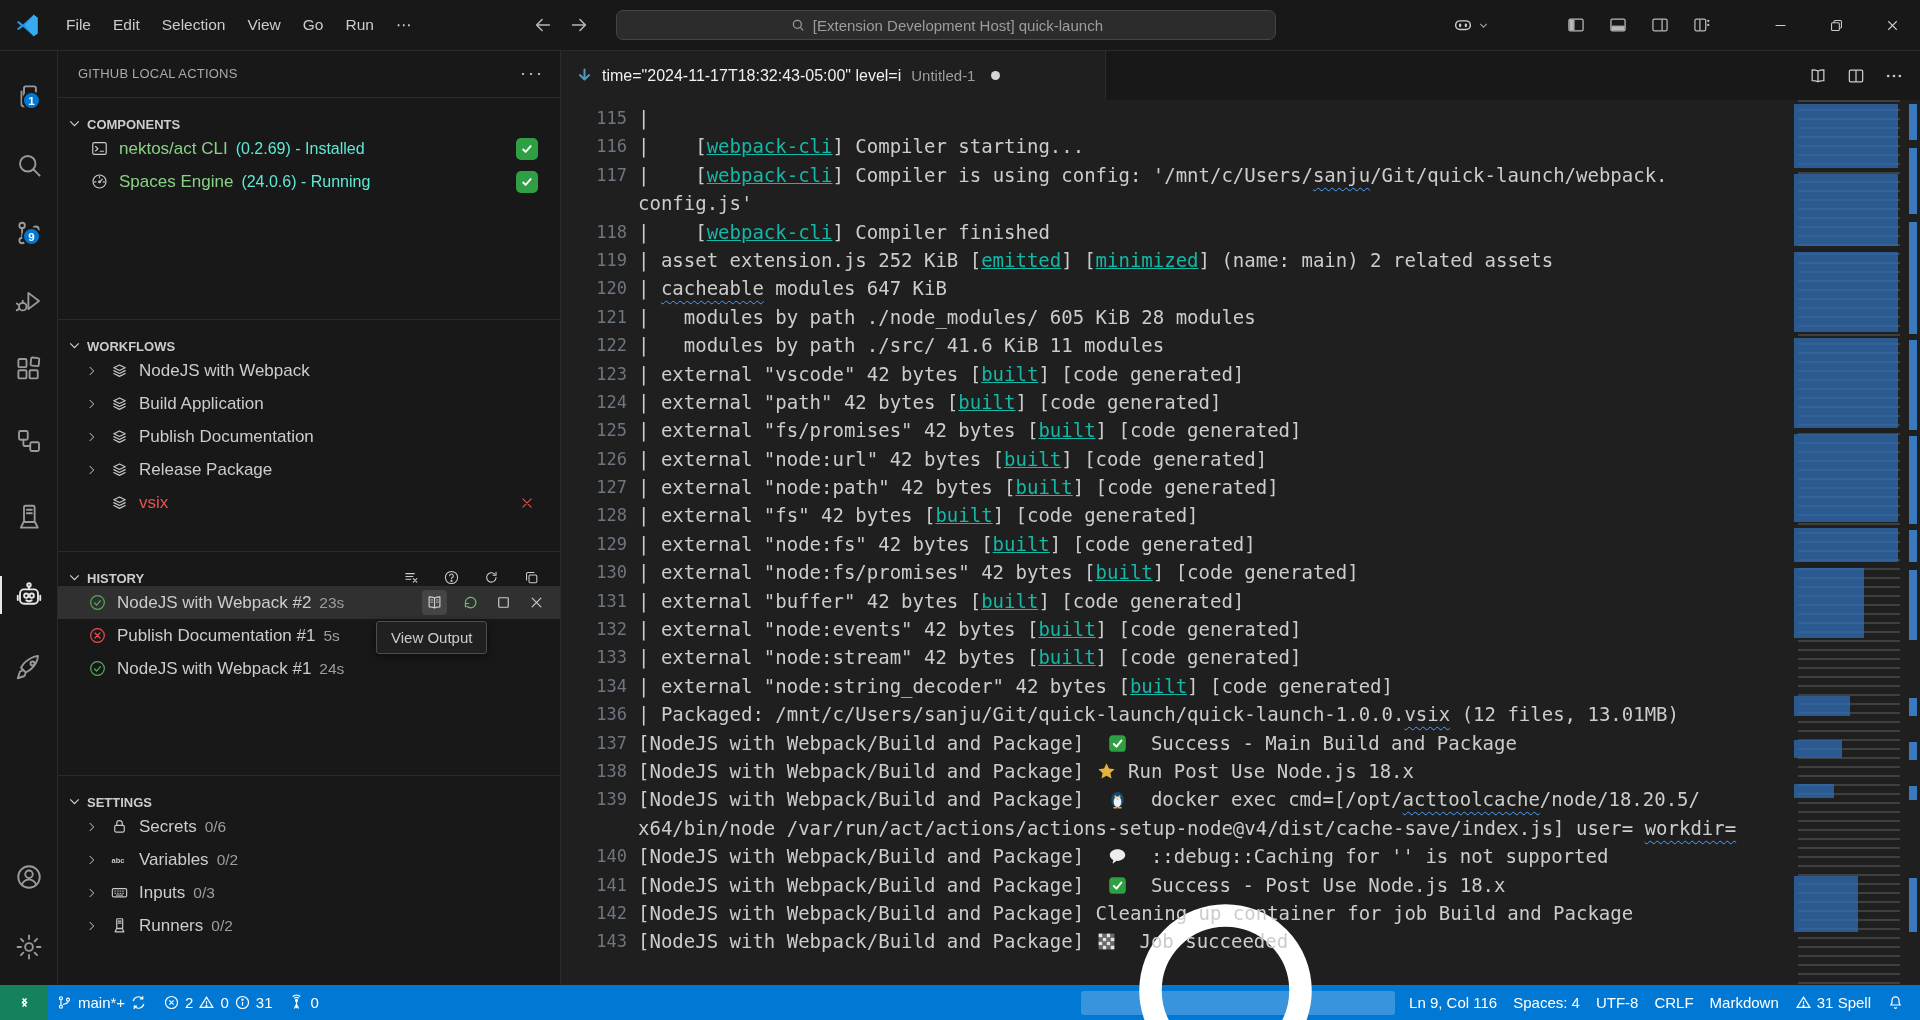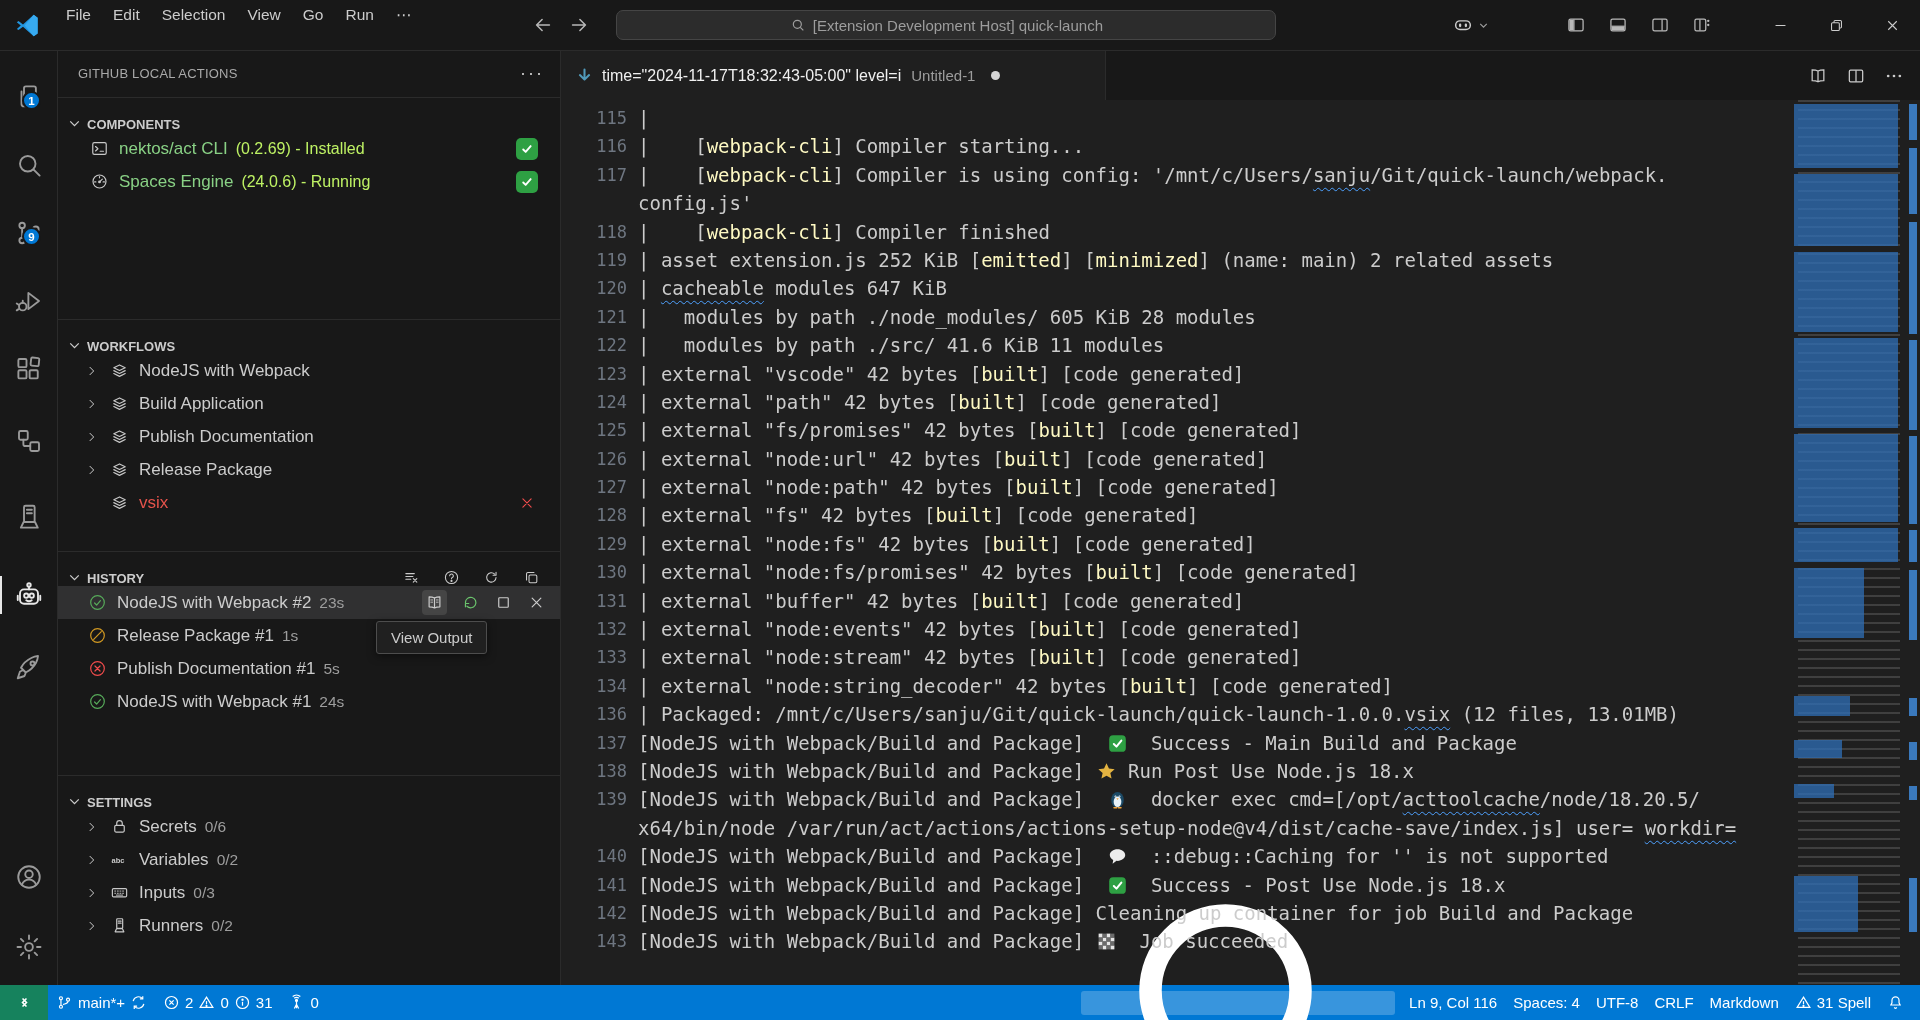--- a/index.html
+++ b/index.html
@@ -3,21 +3,21 @@
 <meta charset="utf-8">
 <style>
   * { margin:0; padding:0; box-sizing:border-box; }
   html,body { width:1920px; height:1020px; overflow:hidden; background:#1f1f1f;
     font-family:"Liberation Sans", sans-serif; -webkit-font-smoothing:antialiased; }
   .app { width:1920px; height:1020px; display:flex; flex-direction:column; color:#cccccc; }
 
   
   .titlebar { height:51px; background:#181818; display:flex; align-items:center; flex:0 0 51px; border-bottom:1px solid #2b2b2b; }
   .vslogo { width:27px; height:27px; margin:0 14px 0 14px; flex:0 0 auto; }
-  .menubar { display:flex; height:100%; }
+  .menubar { display:flex; align-items:center; height:100%; }
   .menu-item { padding:6px 11px; font-size:15.5px; color:#cccccc; border-radius:6px; cursor:default; }
   .nav-arrows { display:flex; gap:14px; margin-left:110px; color:#b6b6b6; }
   .nav-arrows .icn { width:22px; height:22px; }
   .cmd-center { width:660px; height:30px; margin-left:26px; background:#2c2c2c; border:1px solid #454545; border-radius:7px;
     display:flex; align-items:center; justify-content:center; gap:7px; color:#9d9d9d; font-size:15px; }
   .cmd-center .icn { width:16px; height:16px; }
   .tb-right { margin-left:auto; display:flex; align-items:center; height:100%; }
   .copilot { display:flex; align-items:center; gap:3px; color:#cccccc; margin-right:76px; }
   .copilot .icn { width:22px; height:22px; }
   .copilot .icn.sm { width:13px; height:13px; color:#9d9d9d; }
@@ -49,21 +49,21 @@
   .sec-tools { margin-left:auto; display:flex; gap:17px; padding-right:16px; color:#cccccc; }
   .sec-tools .icn { width:17px; height:17px; }
   .row33 { height:33px; display:flex; align-items:center; position:relative; }
   .row33 .chev { width:16px; height:16px; margin-left:26px; color:#cccccc; flex:0 0 auto; }
   .row33 .chev.empty { visibility:hidden; }
   .row33 .ricon { width:19px; height:19px; margin-left:10px; color:#c8c8c8; flex:0 0 auto; }
   .row33 .lbl { margin-left:10px; color:#cccccc; white-space:nowrap; }
   .row33 .dim { color:#9d9d9d; margin-left:8px; font-size:15.5px; }
   .comp-row .ricon { margin-left:32px; }
   .comp-row .lbl { color:#89d185; }
-  .comp-row .dim { color:#bef264; font-size:16px; }
+  .comp-row .dim { color:#5eead4; font-size:16px; }
   .checkbox { position:absolute; right:22px; width:22px; height:22px; background:#2ea043; border-radius:5px;
     display:flex; align-items:center; justify-content:center; }
   .checkbox svg { width:14px; height:14px; }
   .lbl.err { color:#e5534b; }
   .wf-close { position:absolute; right:24px; width:18px; height:18px; color:#f14c4c; }
   .hist-ic { width:19px; height:19px; margin-left:30px; flex:0 0 auto; }
   .hist-ic.success { color:#57ab5a; } .hist-ic.cancelled { color:#d29922; } .hist-ic.failed { color:#f14c4c; }
   .row33.hovered { background:#303031; }
   .hist-actions { position:absolute; right:14px; display:flex; align-items:center; gap:14px; }
   .hist-actions .icn { width:19px; height:19px; color:#cccccc; }
@@ -82,21 +82,21 @@
   .tab-dot { width:9px; height:9px; border-radius:50%; background:#d4d4d4; margin-left:16px; flex:0 0 auto; }
   .tab-actions { margin-left:auto; display:flex; align-items:center; gap:18px; padding-right:16px; color:#cccccc; }
   .tab-actions .icn { width:20px; height:20px; }
 
   .content { position:relative; flex:1 1 auto; overflow:hidden; }
   .code-area { position:absolute; left:0; top:0; bottom:0; right:126px; padding-top:4px; overflow:hidden;
     font-family:"DejaVu Sans Mono", monospace; font-size:19px; line-height:28.4px; }
   .crow { display:flex; height:28.4px; white-space:pre; }
   .crow .ln { width:66px; text-align:right; color:#6e7681; font-size:17px; flex:0 0 auto; }
   .crow .code { margin-left:11px; color:#cccccc; }
-  .tok-o { color:#fef9c3; }
+  .tok-o { color:#14b8a6;text-decoration:underline; }
   .tok-sq { text-decoration:underline wavy #4ea1ff 1px; text-underline-offset:5px; }
   .emo { display:inline-block; width:21px; height:21px; vertical-align:-4px; }
 
   .minimap { position:absolute; top:0; bottom:0; right:14px; width:112px; background:#1f1f1f; }
   .minimap::before { content:""; position:absolute; inset:0 6px 0 4px; opacity:.55;
     background:repeating-linear-gradient(to bottom,#5a5a5a 0 2px, transparent 2px 9px); }
   .mm-block { position:absolute; left:0; width:104px; background:rgba(47,111,183,.75); }
   .overview-ruler { position:absolute; top:0; bottom:0; right:0; width:14px; background:#1f1f1f; }
   .or-mark { position:absolute; left:3px; width:8px; background:#3a79bd; }
 
@@ -542,31 +542,20 @@
                   <svg viewBox="0 0 24 24" fill="none" stroke="currentColor" stroke-width="1.5" stroke-linecap="round" stroke-linejoin="round">
                     <rect x="6" y="6" width="12" height="12" rx="1"></rect>
                   </svg>
                 </span>
       <span class="icn">
                   <svg viewBox="0 0 24 24" fill="none" stroke="currentColor" stroke-width="1.5" stroke-linecap="round" stroke-linejoin="round">
                     <path d="M6.5 6.5l11 11M17.5 6.5l-11 11"></path>
                   </svg>
                 </span>
     </span>
-  </div>
-  <div class="row33 ">
-    <span class="hist-ic icn cancelled">
-                <svg viewBox="0 0 24 24" fill="none" stroke="currentColor" stroke-width="1.5" stroke-linecap="round" stroke-linejoin="round">
-                  <circle cx="12" cy="12" r="8.6"></circle>
-                  <path d="M7.2 16.8L16.8 7.2"></path>
-                </svg>
-              </span>
-    <span class="lbl">Release Package #1</span>
-    <span class="dim">1s</span>
-
   </div>
   <div class="row33 ">
     <span class="hist-ic icn failed">
                 <svg viewBox="0 0 24 24" fill="none" stroke="currentColor" stroke-width="1.5" stroke-linecap="round" stroke-linejoin="round">
                   <circle cx="12" cy="12" r="8.6"></circle>
                   <path d="M8.8 8.8l6.4 6.4M15.2 8.8l-6.4 6.4"></path>
                 </svg>
               </span>
     <span class="lbl">Publish Documentation #1</span>
     <span class="dim">5s</span>

